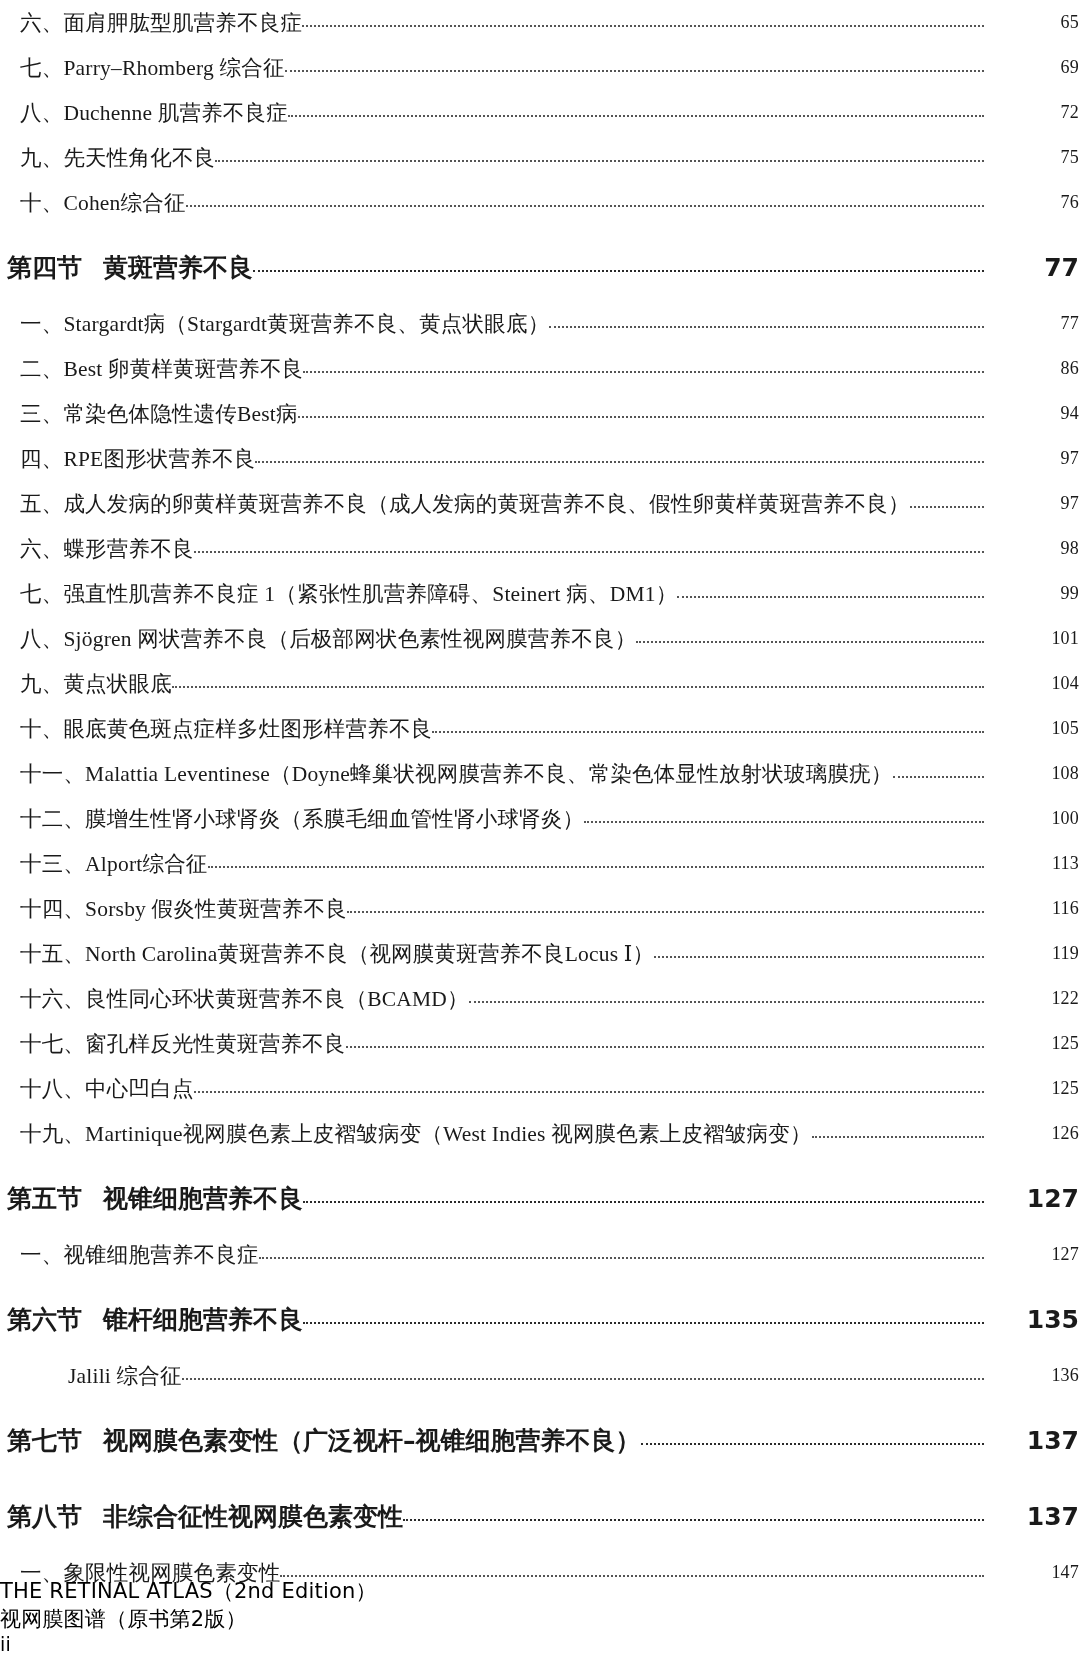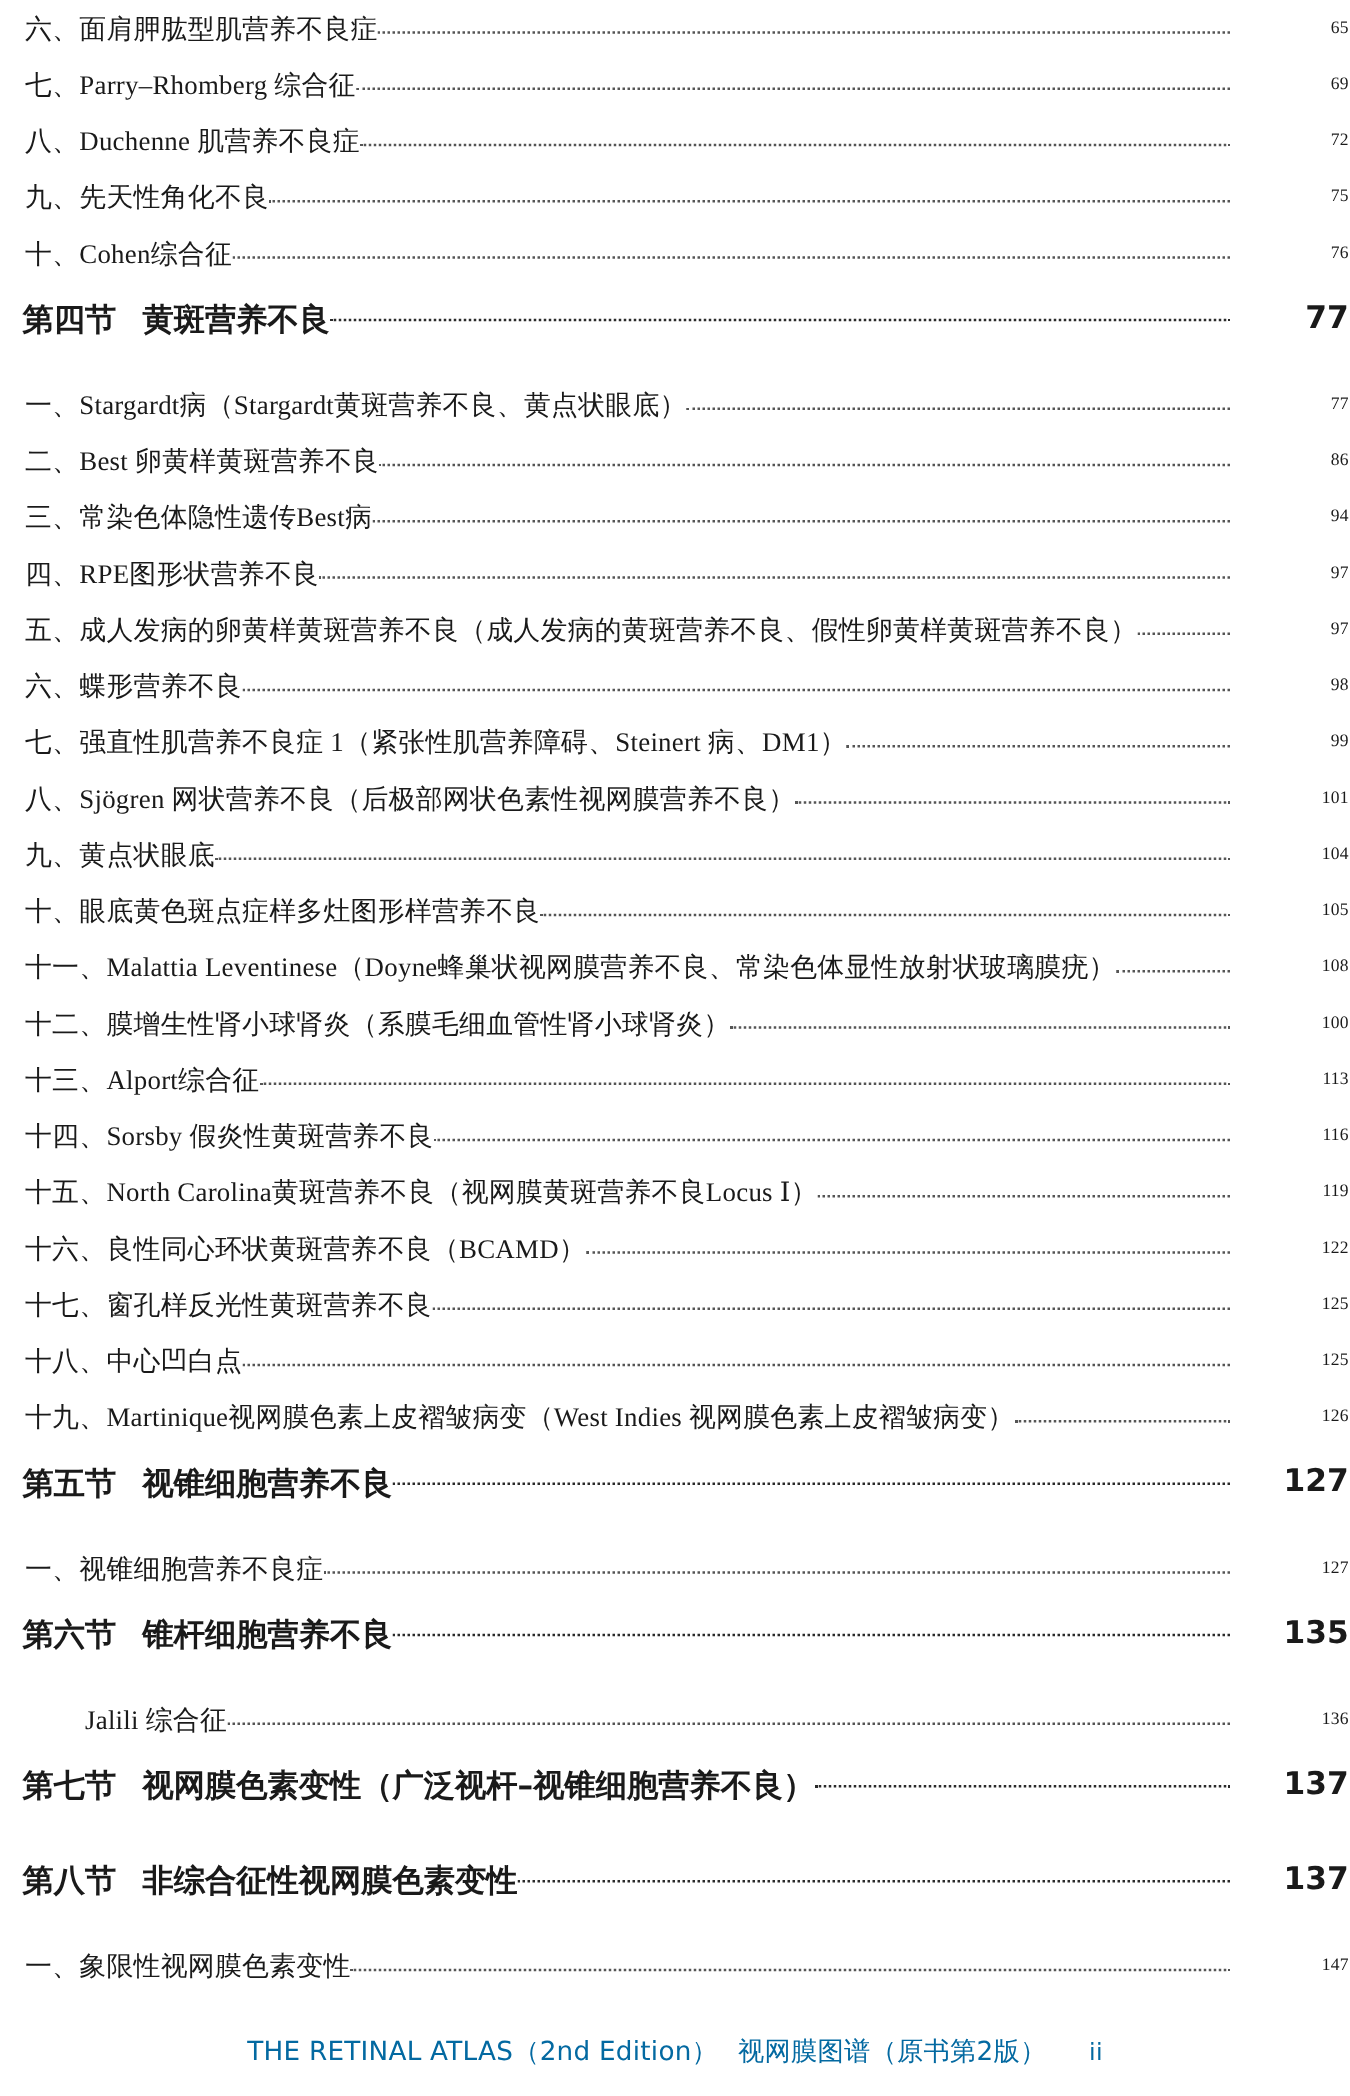--- a/index.html
+++ b/index.html
@@ -72,23 +72,23 @@
     padding-right: 1px;
     box-sizing: border-box;
     flex: 0 0 auto;
   }
 
   
   .row.section {
     font-family: "DejaVu Sans", "Liberation Sans", sans-serif;
     font-weight: bold;
     font-size: 25px;
-    padding-left: 18px;
+    padding-left: 7px;
     height: 56px;
-    align-items: flex-start;
+    align-items: center;
   }
   .row.section .leader { height: 1em; }
   .row.section .leader::after {
     bottom: 0.30em;
     border-bottom: 2.5px dotted #2a2a2a;
   }
   .row.section .num {
     display: inline-block;
     min-width: 96px;
   }
@@ -104,44 +104,45 @@
     padding-left: 20px;
     height: 45px;
     align-items: center;
     letter-spacing: 0.2px;
   }
   .row.item .leader::after {
     bottom: 0.28em;
     border-bottom: 2px dotted #555;
   }
   .row.item .pageno {
-    font-size: 14px;
+    font-size: 18px;
   }
 
   
   .row.item.plain {
     padding-left: 68px;
   }
 
   .sp-before-section { height: 14px; }
   .sp-small { height: 6px; }
 
   
   .footer {
     position: absolute;
     left: 0;
     bottom: 22px;
     width: 1080px;
     display: flex;
     justify-content: center;
     align-items: baseline;
     font-family: "DejaVu Sans", "Liberation Sans", sans-serif;
-    color: #0369a1;
+    color: #000000;
     font-size: 21px;
     letter-spacing: 0.2px;
+    flex-direction: column;
   }
   .footer .ftitle-en { margin-right: 16px; }
   .footer .ftitle-cn { margin-right: 34px; }
   .footer .fpage { font-weight: normal; font-size: 19px; }
 </style>
 </head>
 <body>
 
 <div class="page">
   <div class="toc" id="toc-list">

